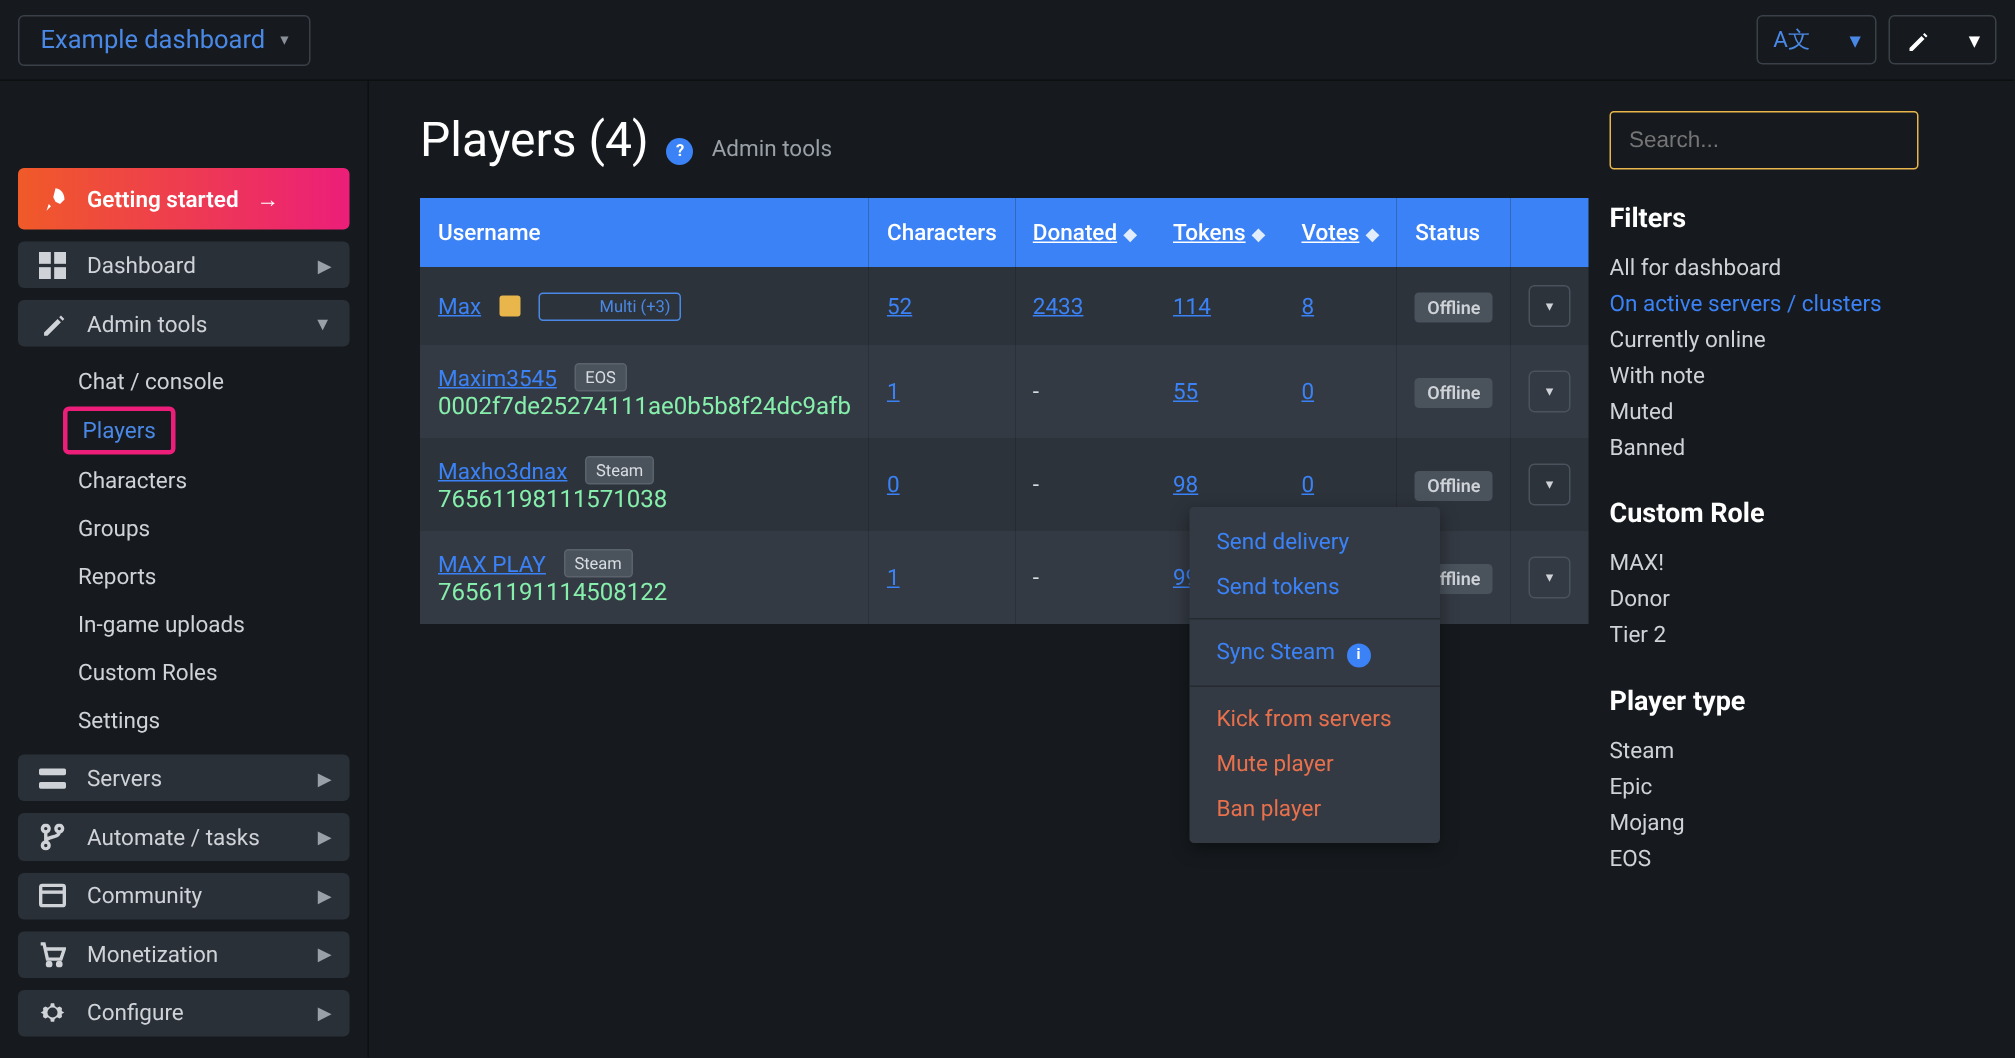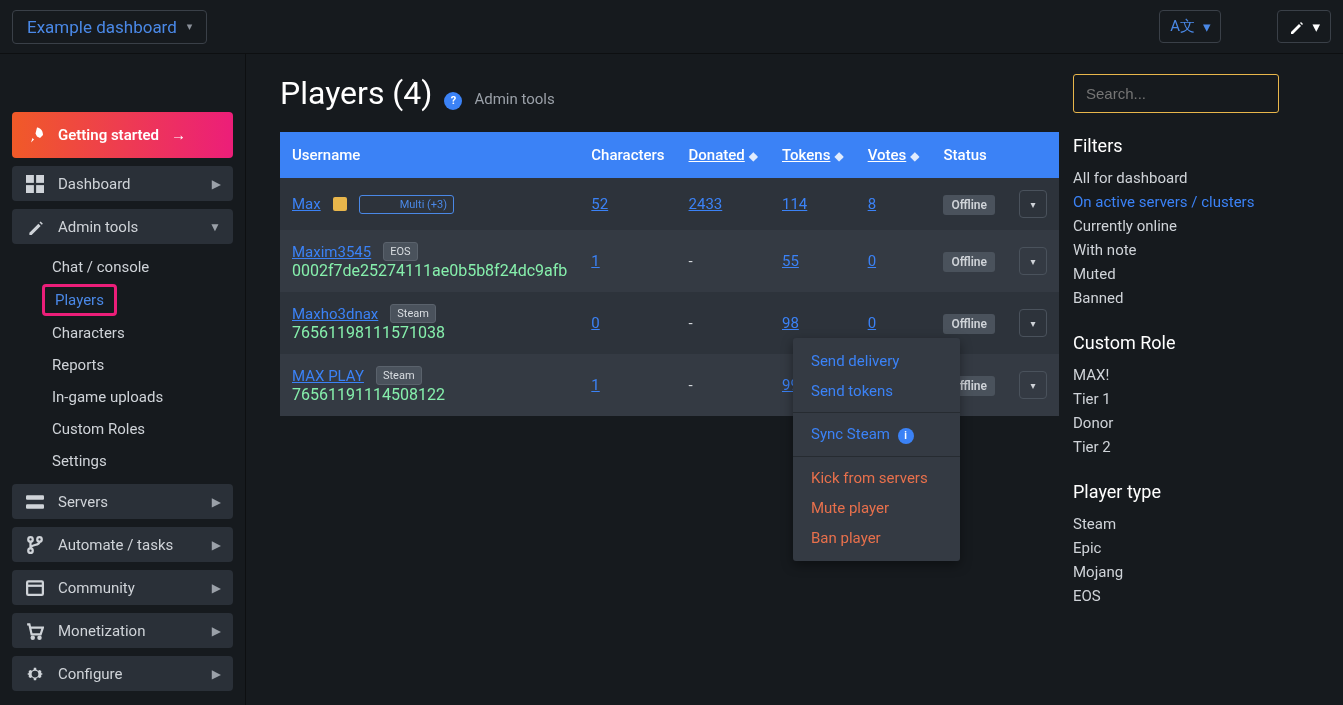--- a/index.html
+++ b/index.html
@@ -36,23 +36,22 @@
   }
   .dash-select .caret { color: #8a9099; font-size: 11px; }
   .topbar-right { display: flex; gap: 8px; }
   .top-btn {
     border: 1px solid #3a4048;
     border-radius: 4px;
     padding: 6px 10px;
     cursor: pointer;
     display: flex;
     align-items: center;
-    gap: 8px;
+    gap: 26px;
     color: #4a88e6;
-    margin-left: 48px;
   }
   .top-btn.magic { color: #fff; }
 
   
   .layout { display: flex; height: calc(100% - 54px); }
   .sidebar {
     width: 246px;
     padding: 14px 12px;
     border-right: 1px solid #0d0f11;
     display: flex;
@@ -200,21 +199,21 @@
   }
   .search-box {
     border: 1px solid #e8b64b;
     background: transparent;
     color: #d9dde1;
     padding: 10px 12px;
     width: 206px;
     border-radius: 3px;
     font-size: 15px;
   }
-  .section-h { font-weight: 400; color: #fff; margin: 22px 0 10px; font-size: 18px; }
+  .section-h { font-weight: 700; color: #fff; margin: 22px 0 10px; font-size: 18px; }
   .filter-item { padding: 3px 0; cursor: pointer; color: #cfd3d8; font-size: 15px; }
   .filter-item.active { color: #3b82f6; }
 
   .icon { display:inline-flex; align-items:center; justify-content:center; }
   .icon svg { display:block; }
 </style>
 </head>
 <body>
 
 <div class="topbar">
@@ -271,20 +270,21 @@
           </svg>
       </span>
       <span>Admin tools</span>
       <span class="chev">▼</span>
     </div>
 
     <div class="subnav">
       <div class="subnav-item">Chat / console</div>
       <div class="subnav-item active">Players</div>
       <div class="subnav-item">Characters</div>
+      <div class="subnav-item">Groups</div>
       <div class="subnav-item">Reports</div>
       <div class="subnav-item">In-game uploads</div>
       <div class="subnav-item">Custom Roles</div>
       <div class="subnav-item">Settings</div>
     </div>
 
     <div class="nav-item">
       <span class="icon">
         <svg width="18" height="18" viewBox="0 0 16 16" fill="#cfd3d8">
             <rect x="0" y="2" width="16" height="4" rx="1"></rect>
@@ -446,21 +446,20 @@
     <div class="filter-item">All for dashboard</div>
     <div class="filter-item active">On active servers / clusters</div>
     <div class="filter-item">Currently online</div>
     <div class="filter-item">With note</div>
     <div class="filter-item">Muted</div>
     <div class="filter-item">Banned</div>
 
     <div class="section-h">Custom Role</div>
     <div id="roles">
         <div class="filter-item">MAX!</div>
-        <div class="filter-item">Tier 1</div>
         <div class="filter-item">Donor</div>
         <div class="filter-item">Tier 2</div>
       </div>
 
     <div class="section-h">Player type</div>
     <div id="ptypes">
         <div class="filter-item">Steam</div>
         <div class="filter-item">Epic</div>
         <div class="filter-item">Mojang</div>
         <div class="filter-item">EOS</div>

